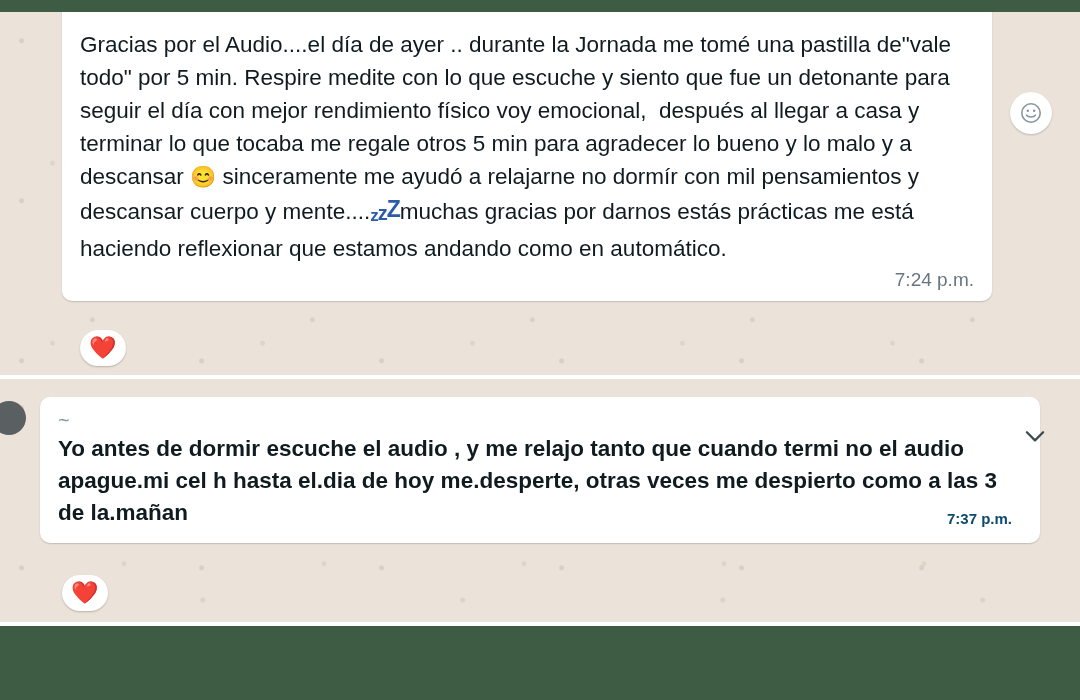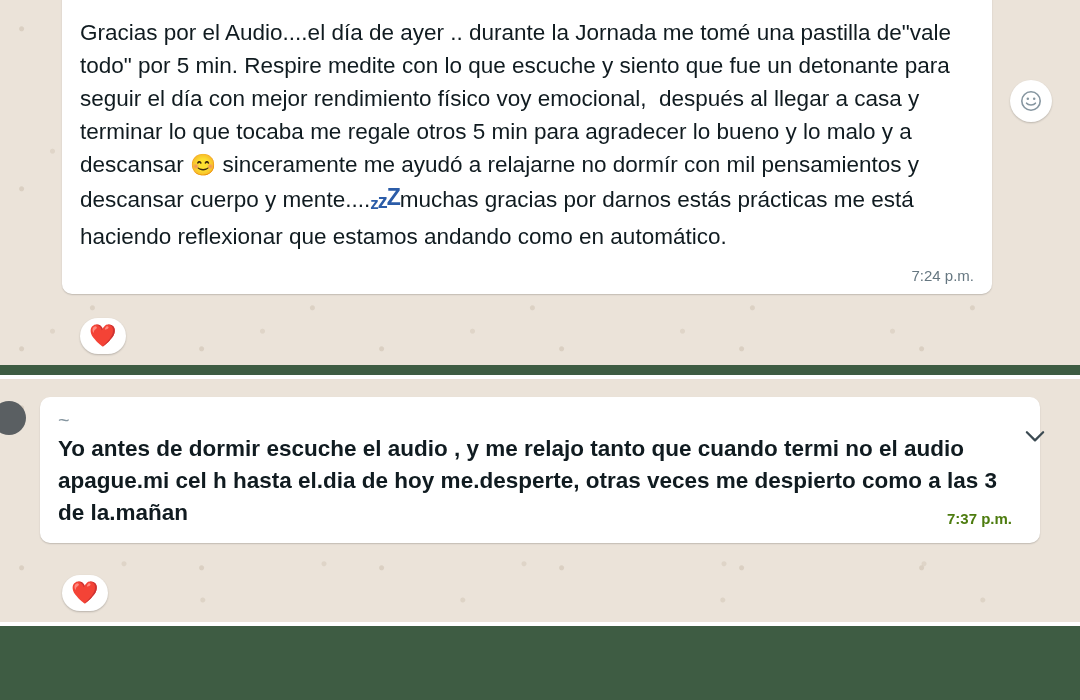--- a/index.html
+++ b/index.html
@@ -17,21 +17,21 @@
 
   
   .panel {
     position: absolute;
     left: 0;
     width: 1080px;
     background: #e9e0d4;
     overflow: hidden;
   }
   .panel-one {
-    top: 0;
+    top: 12px;
     height: 365px;
     background: #ece5dc;
   }
   .panel-two {
     top: 375px;
     height: 243px;
     background: #ece5dc;
     border-top: 4px solid #ffffff;
     border-bottom: 4px solid #ffffff;
   }
@@ -78,28 +78,28 @@
     white-space: pre-wrap;
   }
   .msg-text-two {
     font-size: 22.5px;
     line-height: 32px;
     color: #101b20;
     padding-right: 10px;
     font-weight: bold;
   }
   .timestamp {
-    font-size: 15px;
+    font-size: 19px;
     color: #667781;
     text-align: right;
-    margin-top: 14px;
+    margin-top: 4px;
   }
   .timestamp-inline {
     font-size: 15px;
-    color: #4d7c0f;
+    color: #0c4a6e;
     float: right;
     margin-top: 6px;
   }
 
   
   .tail-mark {
     position: absolute;
     left: 66px;
     top: 0;
     width: 6px;

